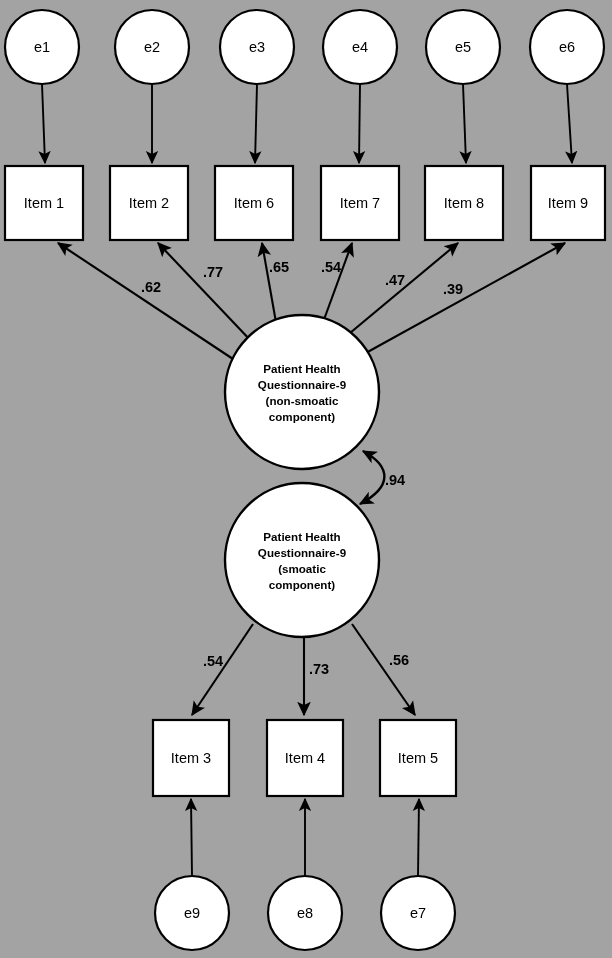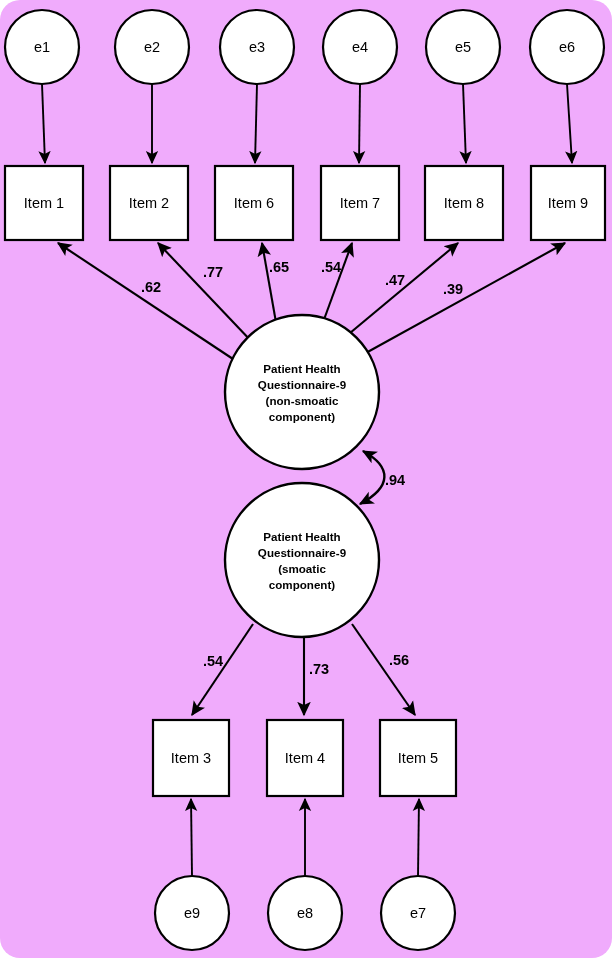--- a/index.html
+++ b/index.html
@@ -4,24 +4,23 @@
 <style>
   html, body {
     margin: 0;
     padding: 0;
     background: #ffffff;
   }
   #diagram-root {
     position: relative;
     width: 612px;
     height: 958px;
-    background: #f0abfc;
+    background: #a3a3a3;
     font-family: "Liberation Sans", sans-serif;
     overflow: hidden;
-    border-radius: 20px;
   }
   svg#sem-svg {
     display: block;
     width: 612px;
     height: 958px;
   }
   .node-shape {
     fill: #ffffff;
     stroke: #000000;
     stroke-width: 2.2;

